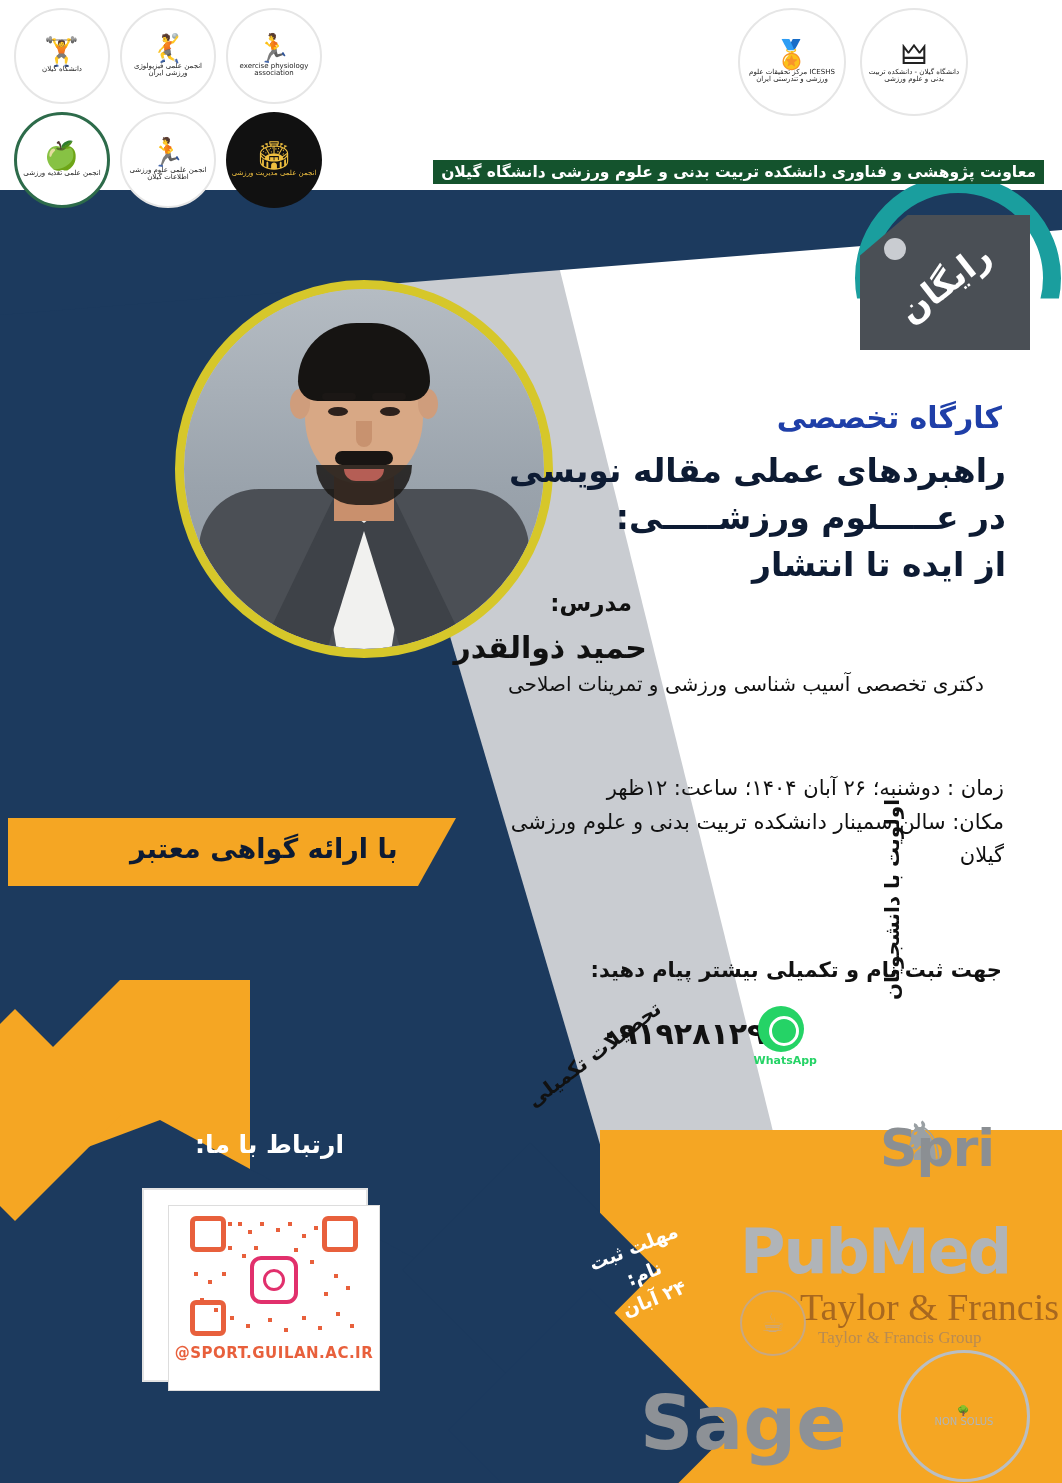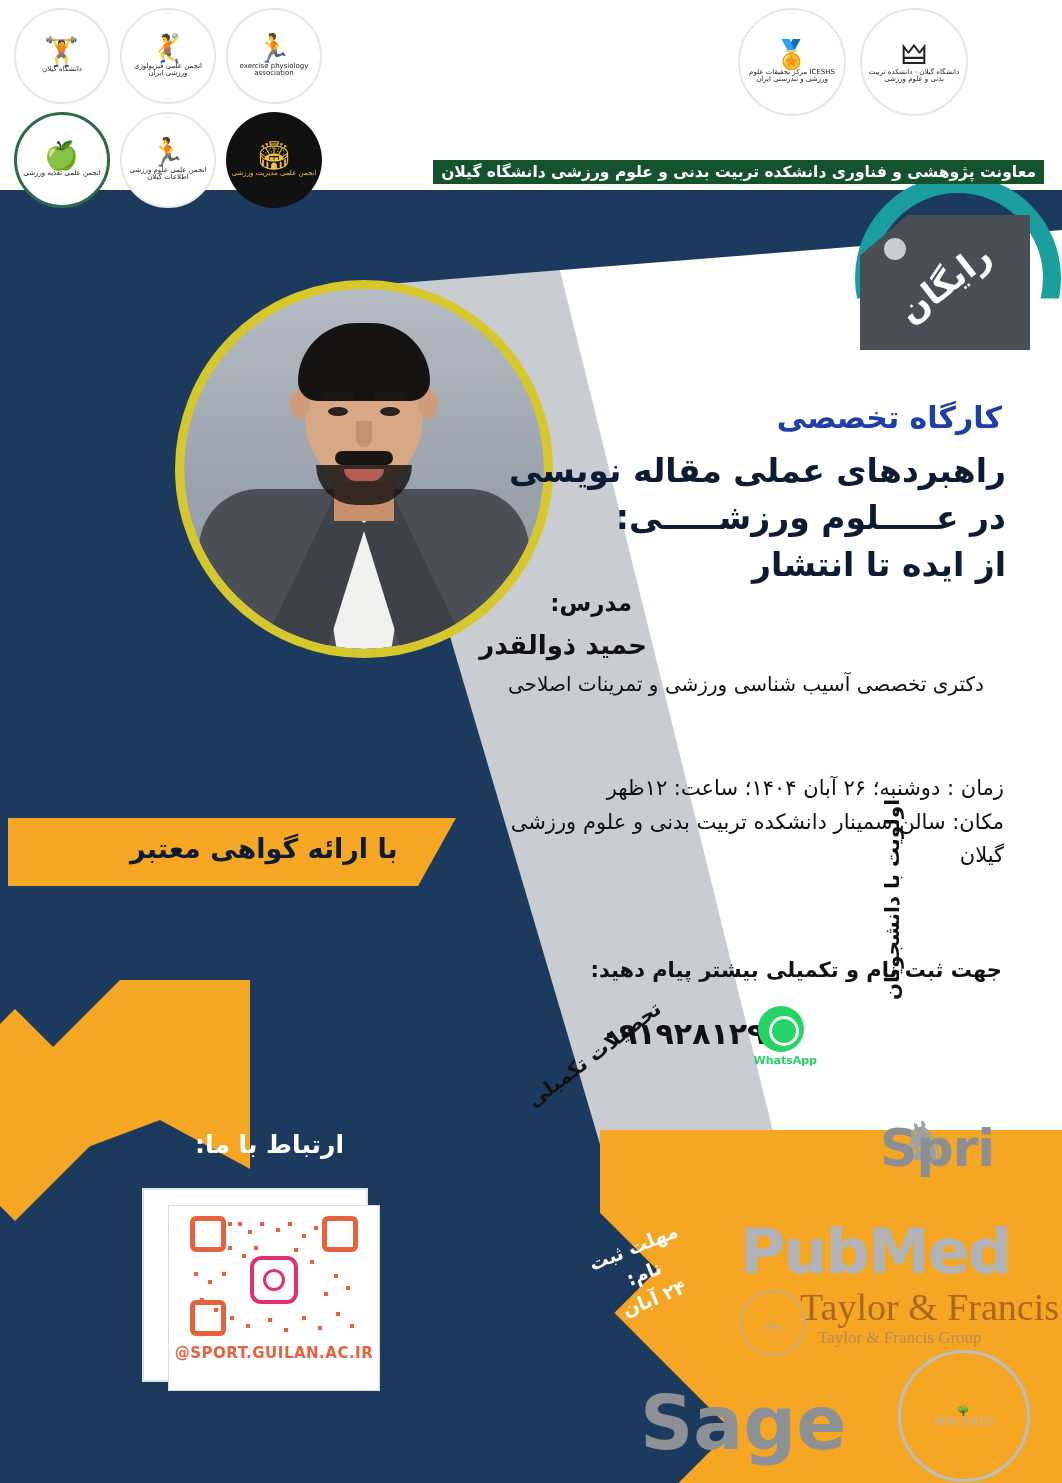--- a/index.html
+++ b/index.html
@@ -94,21 +94,21 @@
   .lapel-l{position:absolute;left:50%;bottom:-10px;margin-left:-108px;width:110px;height:160px;background:#3e4248;
      clip-path:polygon(70% 0, 100% 16%, 62% 100%, 0 100%);}
   .lapel-r{position:absolute;left:50%;bottom:-10px;margin-left:-2px;width:110px;height:160px;background:#3e4248;
      clip-path:polygon(30% 0, 100% 100%, 38% 100%, 0 16%);}
 
   
   .kicker{position:absolute;z-index:9;right:60px;top:400px;color:#1f3fa8;font-size:30px;font-weight:bold;}
   .title{position:absolute;z-index:9;right:56px;top:448px;width:520px;text-align:right;color:#0d1b33;
      font-size:33px;font-weight:bold;line-height:1.42;}
   .lecturer-label{position:absolute;z-index:9;right:430px;top:590px;color:#111;font-size:23px;font-weight:bold;}
-  .lecturer-name{position:absolute;z-index:9;right:415px;top:630px;color:#111;font-size:26px;font-weight:bold;}
+  .lecturer-name{position:absolute;z-index:9;right:415px;top:630px;color:#111;font-size:30px;font-weight:bold;}
   .lecturer-desc{position:absolute;z-index:9;right:78px;top:672px;color:#111;font-size:20px;}
 
   .meta{position:absolute;z-index:9;right:58px;top:772px;width:520px;text-align:right;font-size:21px;color:#111;line-height:1.6;}
 
   .cert-band{position:absolute;z-index:9;left:8px;top:790px;width:448px;height:100px;background:#1c3a5e;
      clip-path:polygon(0 0,448px 0,448px 100px,0 100px);}
   .cert-band2{position:absolute;z-index:10;left:8px;top:818px;width:448px;height:68px;background:#f5a623;
      clip-path:polygon(0 0,448px 0,410px 68px,0 68px);}
   .cert-text{position:absolute;z-index:11;left:130px;top:833px;color:#0d1b33;font-size:27px;font-weight:bold;}
 

